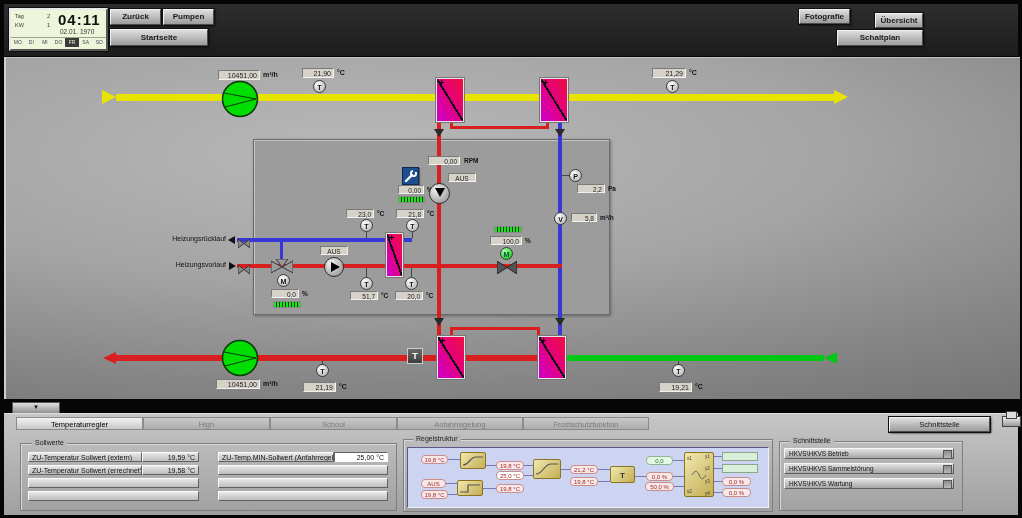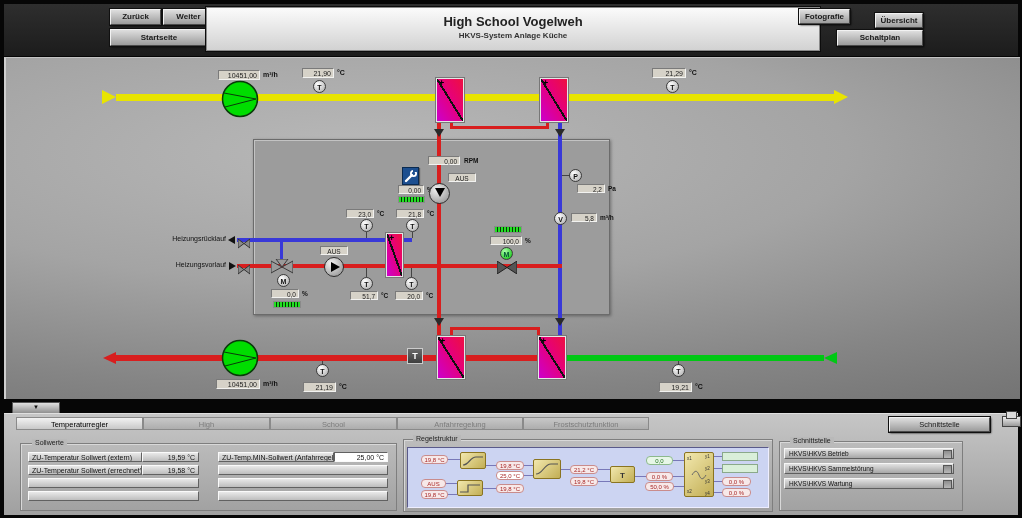--- a/index.html
+++ b/index.html
@@ -76,27 +76,40 @@
         background:linear-gradient(180deg,#8e8e8e,#b8b8b8);border:1px solid #555;}
   .ptxt{font-size:4.5px;color:#333;line-height:5px;}
   .handle{background:linear-gradient(180deg,#e0e0e0,#909090);border:1px solid #555;text-align:center;font-size:6px;line-height:9px;color:#111;cursor:pointer;}
 </style>
 </head>
 <body>
 
 <div class="stage">
 
   <div class="a hdr" style="left:4px;top:4px;width:1014px;height:52px">
+    <div class="a clock" style="left:5px;top:4px;width:95px;height:39px">
+      <span class="a clk-s" style="left:4px;top:3px">Tag</span>
+      <span class="a clk-s" style="left:36px;top:3px">2</span>
+      <span class="a clk-s" style="left:4px;top:12px">KW</span>
+      <span class="a clk-s" style="left:36px;top:12px">1</span>
+      <span class="a clk-time" style="left:47px;top:1px">04:11</span>
+      <span class="a clk-date" style="left:49px;top:18px">02.01. 1970</span>
+      <div class="a days" style="left:0;top:27px;width:95px;height:9px">
+        <span>MO</span>
+        <span>DI</span>
+        <span>MI</span>
+        <span>DO</span>
+        <span class="on">FR</span>
+        <span>SA</span>
+        <span>SO</span>
+      </div>
+    </div>
     <div class="a btn" style="left:106px;top:5px;width:49px;height:14px;line-height:14px">Zurück</div>
-    <div class="a btn" style="left:159px;top:5px;width:49px;height:14px;line-height:14px">Weiter</div>
+    <div class="a btn" style="left:159px;top:5px;width:49px;height:14px;line-height:14px">Pumpen</div>
     <div class="a btn" style="left:106px;top:25px;width:96px;height:15px;line-height:15px">Startseite</div>
-    <div class="a titlep" style="left:202px;top:3px;width:612px;height:42px">
-      <div class="h1" style="margin-top:6px">High School Vogelweh</div>
-      <div class="h2" style="margin-top:2px">HKVS-System Anlage Küche</div>
-    </div>
     <div class="a btn" style="left:795px;top:5px;width:49px;height:13px;line-height:13px">Fotografie</div>
     <div class="a btn" style="left:871px;top:9px;width:46px;height:13px;line-height:13px">Übersicht</div>
     <div class="a btn" style="left:833px;top:26px;width:84px;height:14px;line-height:14px">Schaltplan</div>
   </div>
 
   <div class="a diag" style="left:4px;top:57px;width:1014px;height:341px"></div>
 
   <div class="a cbox" style="left:253px;top:139px;width:355px;height:174px"></div>
 
   <div class="a" style="left:102px;top:90px;border-top:7px solid transparent;border-bottom:7px solid transparent;border-left:14px solid #e8e400"></div>

